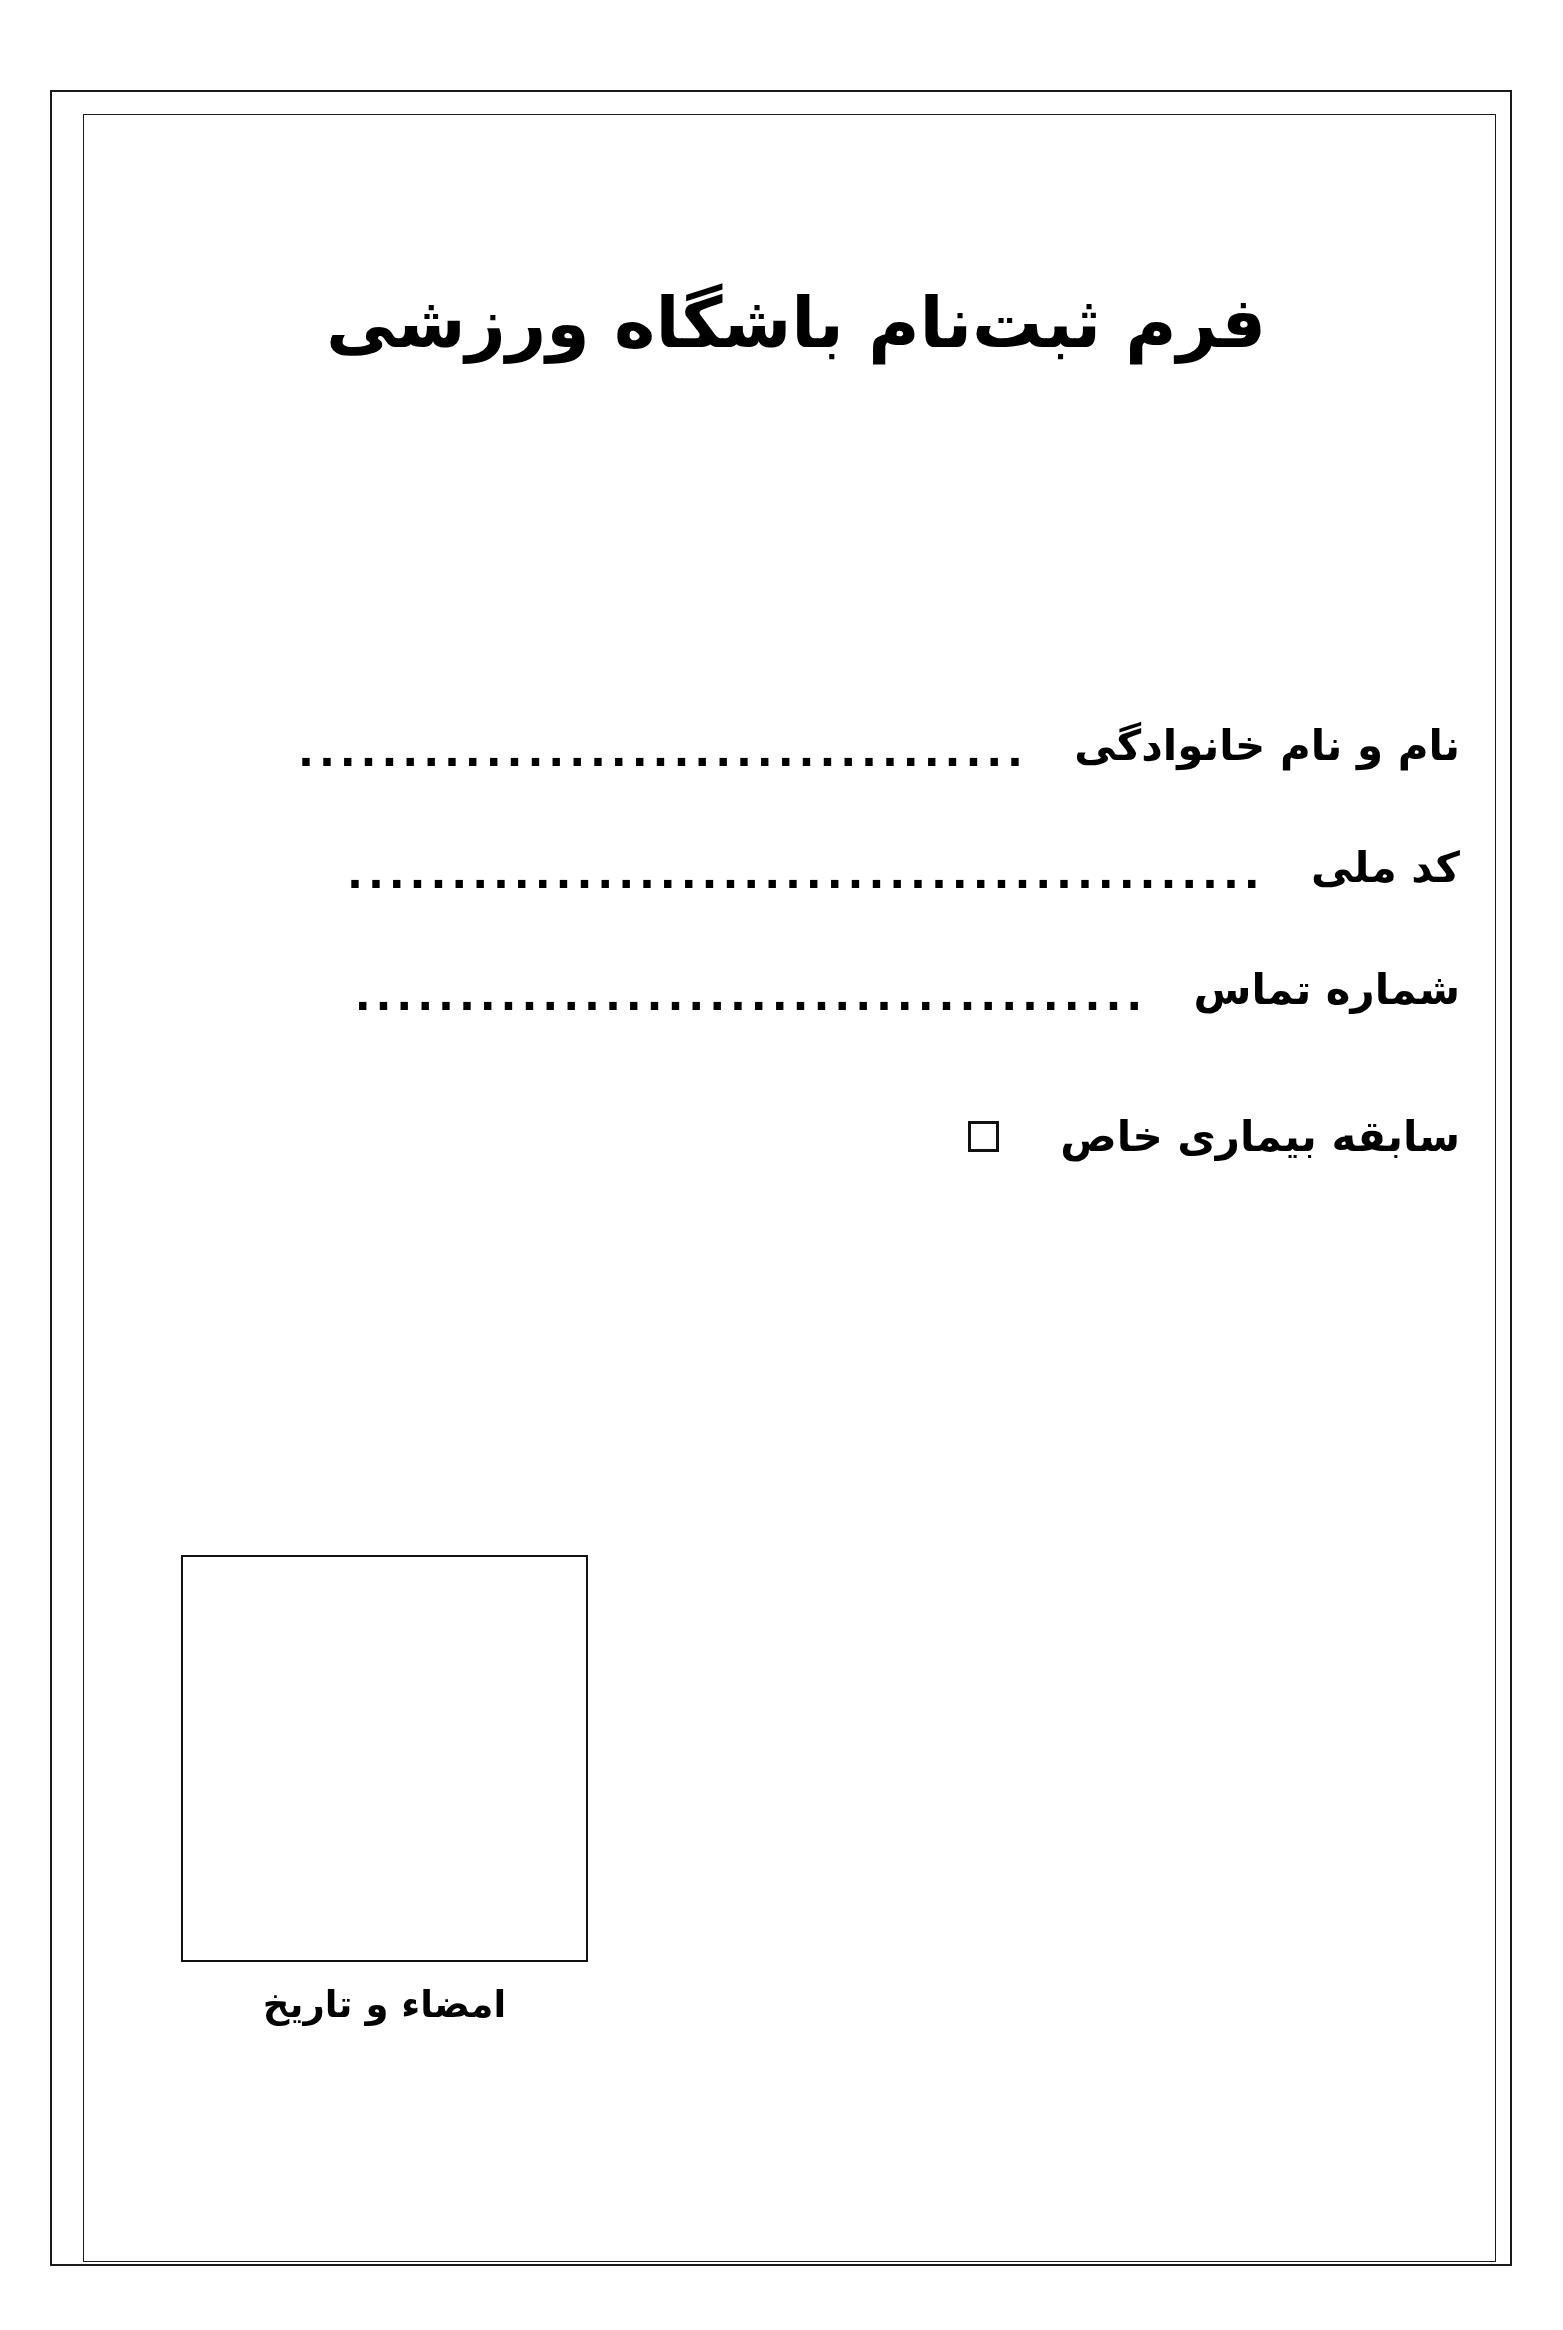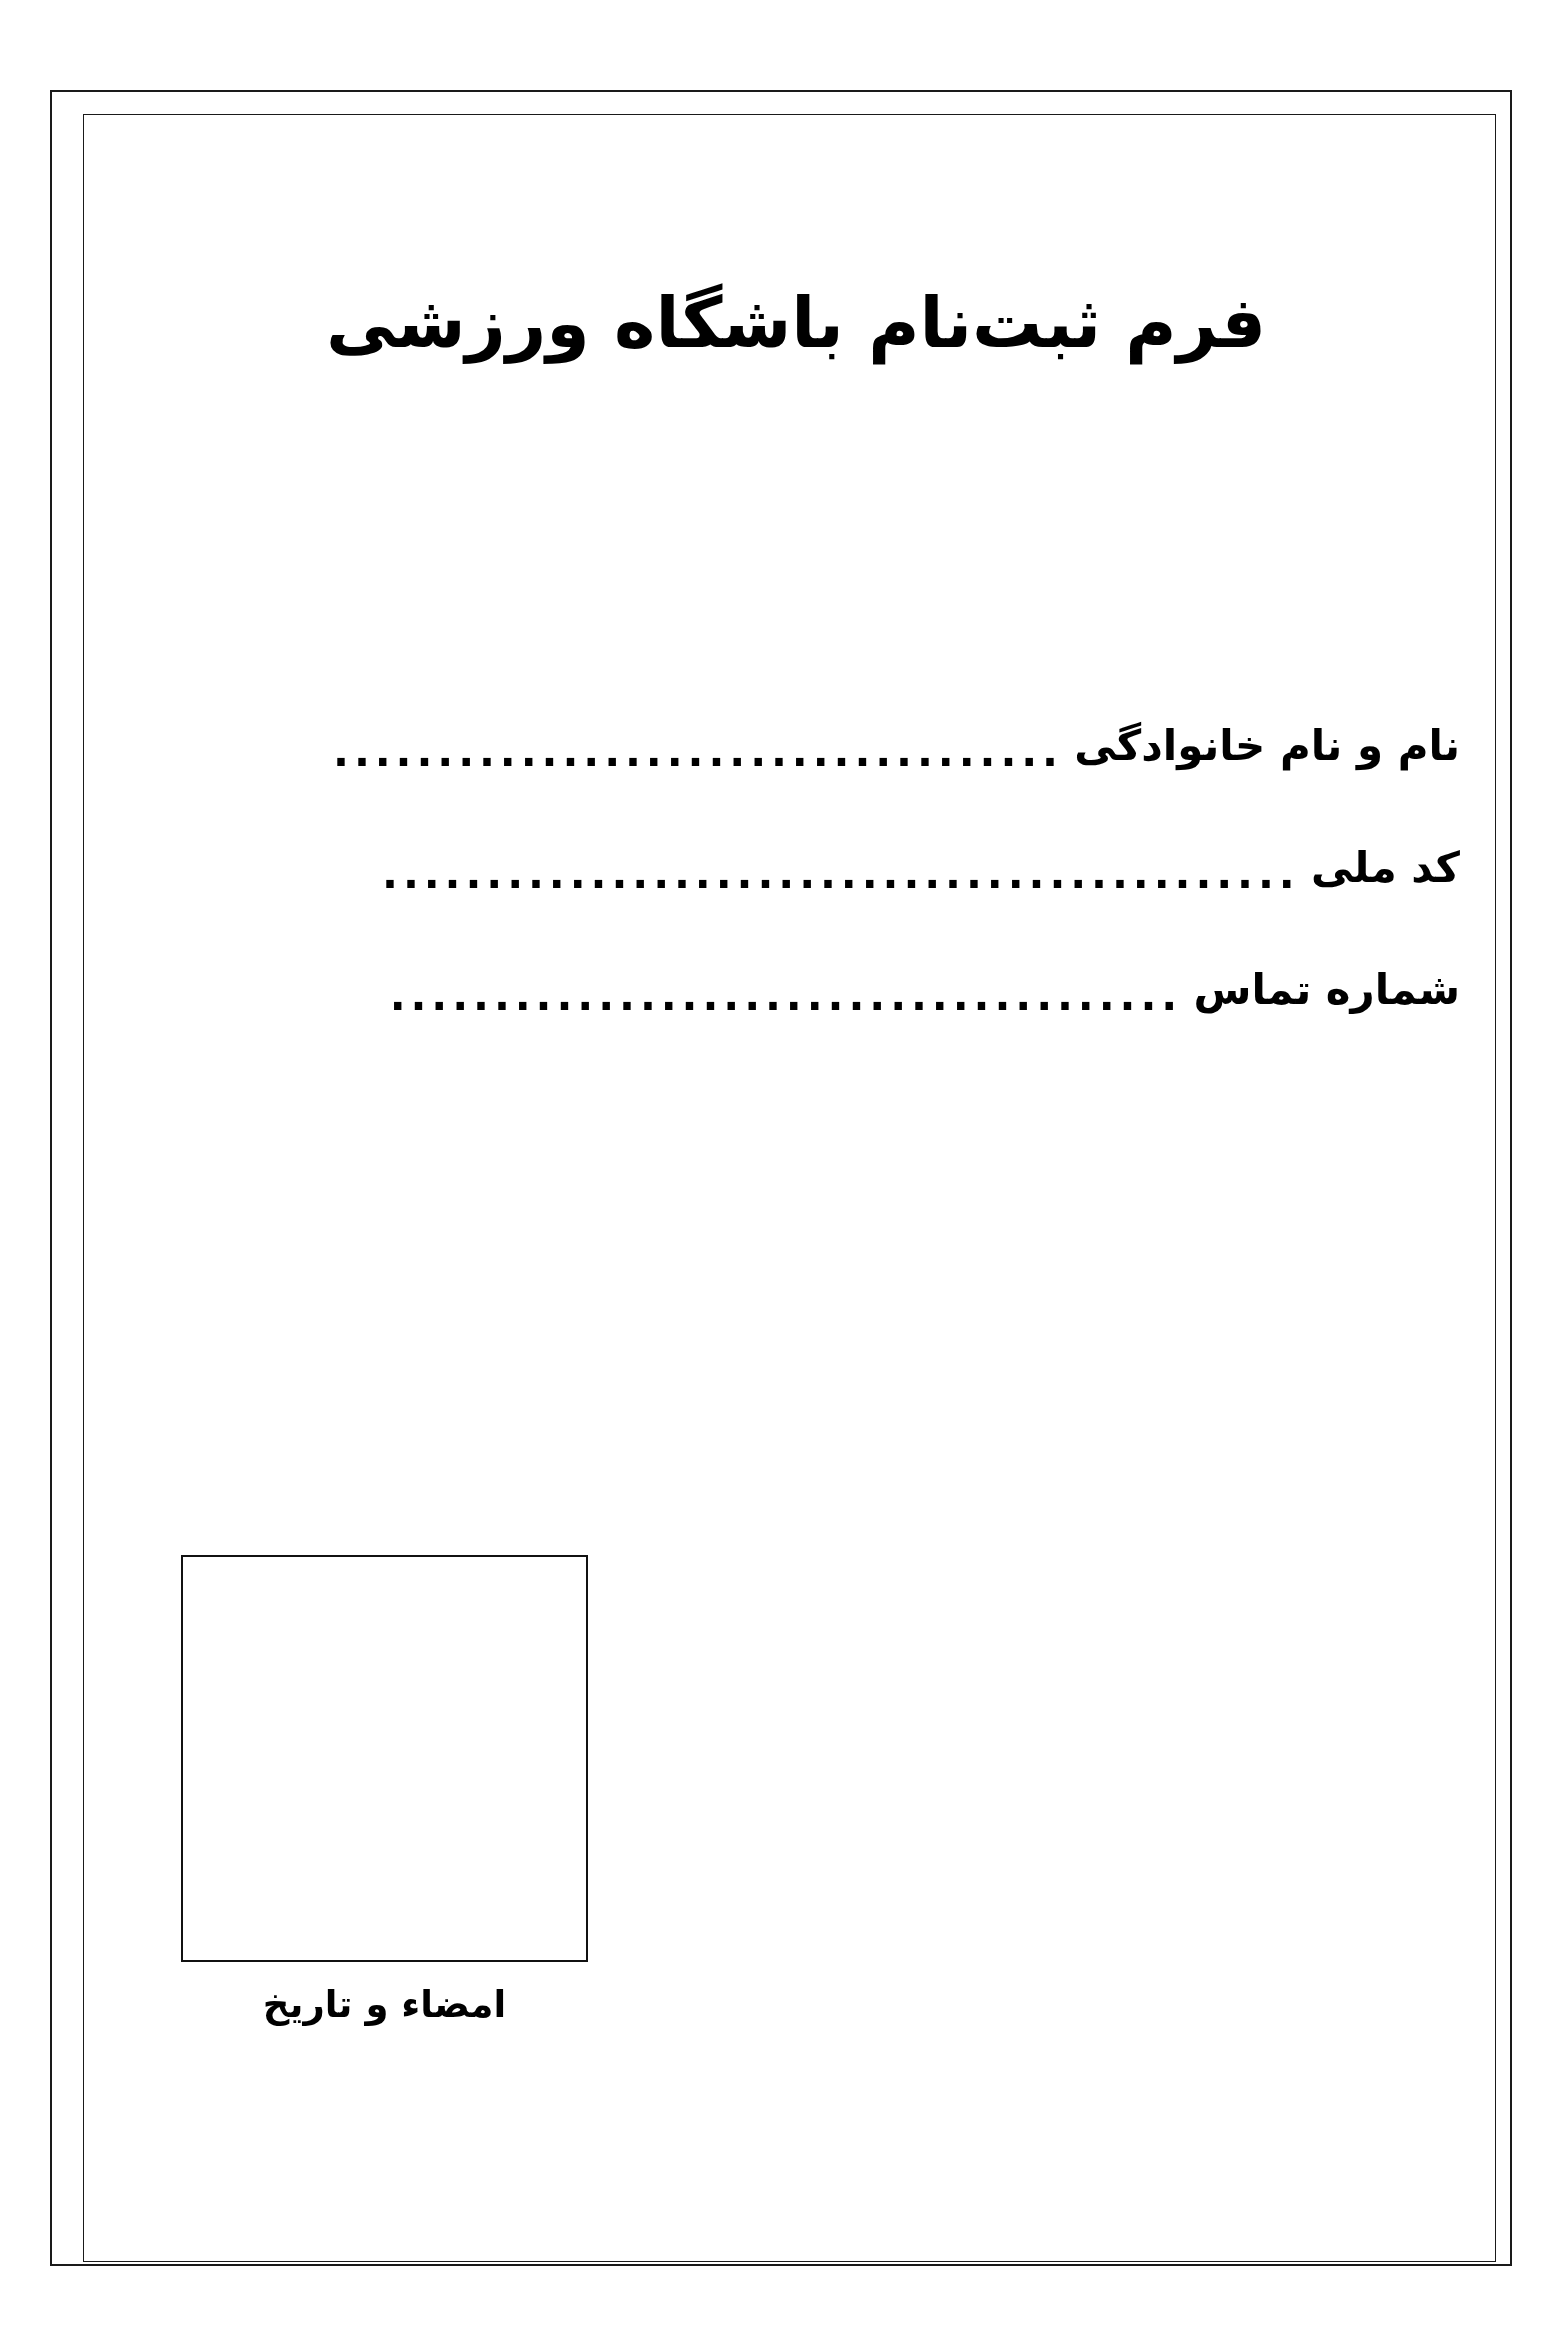--- a/index.html
+++ b/index.html
@@ -84,20 +84,21 @@
     justify-content: flex-start;
     white-space: nowrap;
   }
 
   .field-label {
     font-size: 42px;
     font-weight: bold;
     direction: rtl;
     flex: 0 0 auto;
     padding-left: 11.4px;
+    margin-left: 35px;
   }
 
   .field-dots {
     flex: 1 1 auto;
     font-size: 42px;
     font-weight: bold;
     letter-spacing: 4.9px;
     overflow: hidden;
     direction: ltr;
     text-align: right;
@@ -166,20 +167,24 @@
       <div class="field-row">
         <span class="field-label">کد ملی</span>
         <span class="field-dots">............................................</span>
       </div>
 
       <div class="field-row">
         <span class="field-label">شماره تماس</span>
         <span class="field-dots">......................................</span>
       </div>
 
+      <div class="field-row checkbox-row">
+        <span class="field-label">سابقه بیماری خاص</span>
+        <span class="checkbox-box"></span>
+      </div>
 
     </div>
 
     <div class="signature-area">
       <div class="signature-box"></div>
       <div class="signature-caption">امضاء و تاریخ</div>
     </div>
 
   </div>
 </div>

